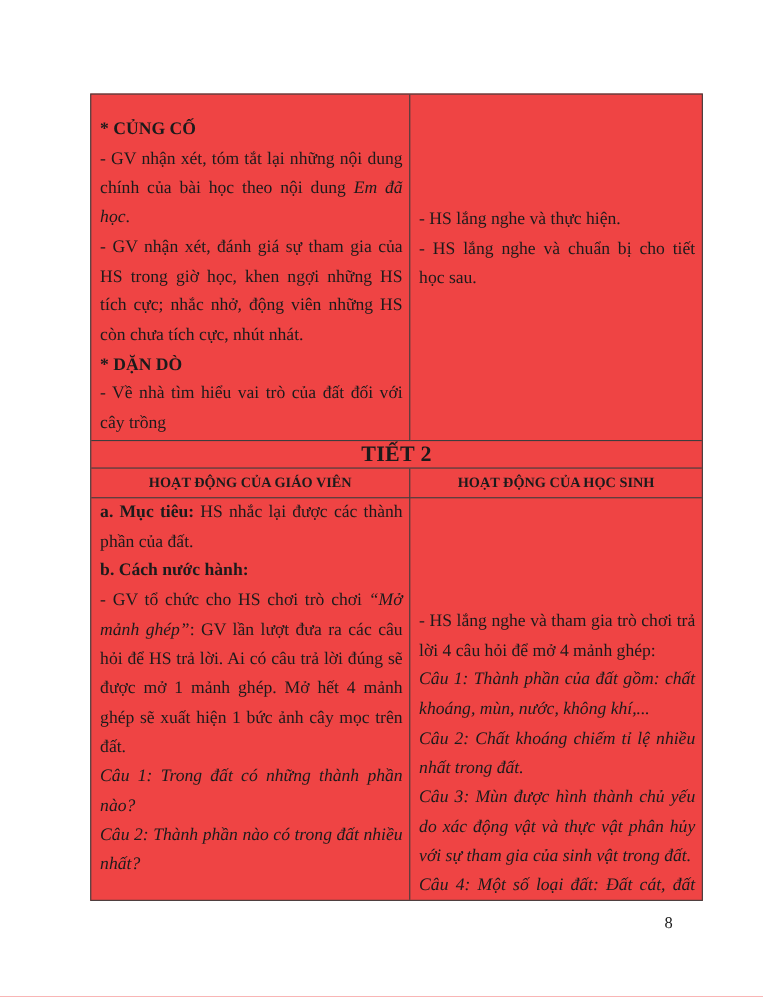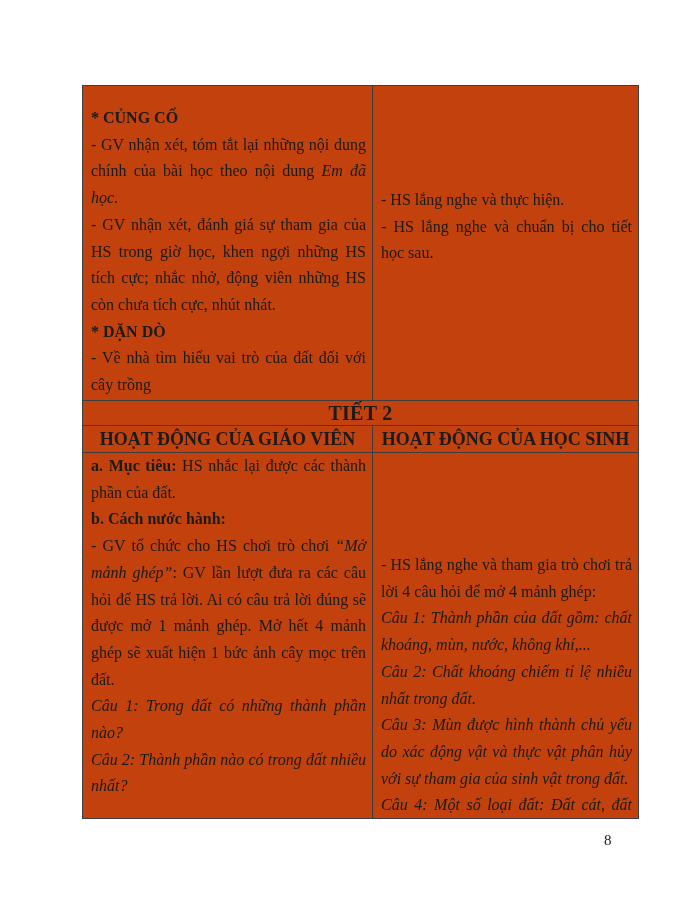--- a/index.html
+++ b/index.html
@@ -18,21 +18,21 @@
   .doc-table {
     position: absolute;
     left: 82px;
     top: 85px;
     width: 557px;
     box-sizing: border-box;
     border: 1px solid #3d3d3d;
     display: grid;
     grid-template-columns: 290px 265px;
     grid-template-rows: 315px 25px 27px 365px;
-    background: #c2410c;
+    background: #ef4444;
   }
   .cell {
     box-sizing: border-box;
     overflow: hidden;
     font-size: 16px;
     line-height: 26.7px;
     text-align: justify;
     padding: 0 6px 0 8px;
   }
   .cell p { margin: 0; }
@@ -46,21 +46,21 @@
     justify-content: center;
     font-weight: bold;
     font-size: 20px;
     letter-spacing: 0.3px;
   }
   .head-cell {
     display: flex;
     align-items: center;
     justify-content: center;
     font-weight: bold;
-    font-size: 18px;
+    font-size: 13px;
     text-align: center;
     box-sizing: border-box;
     overflow: hidden;
   }
   .pad-s1-teacher { padding-top: 19px; }
   .pad-s1-student { padding-top: 101px; }
   .pad-s2-teacher { padding-top: 0px; }
   .pad-s2-student { padding-top: 99px; }
   .page-number {
     position: absolute;

